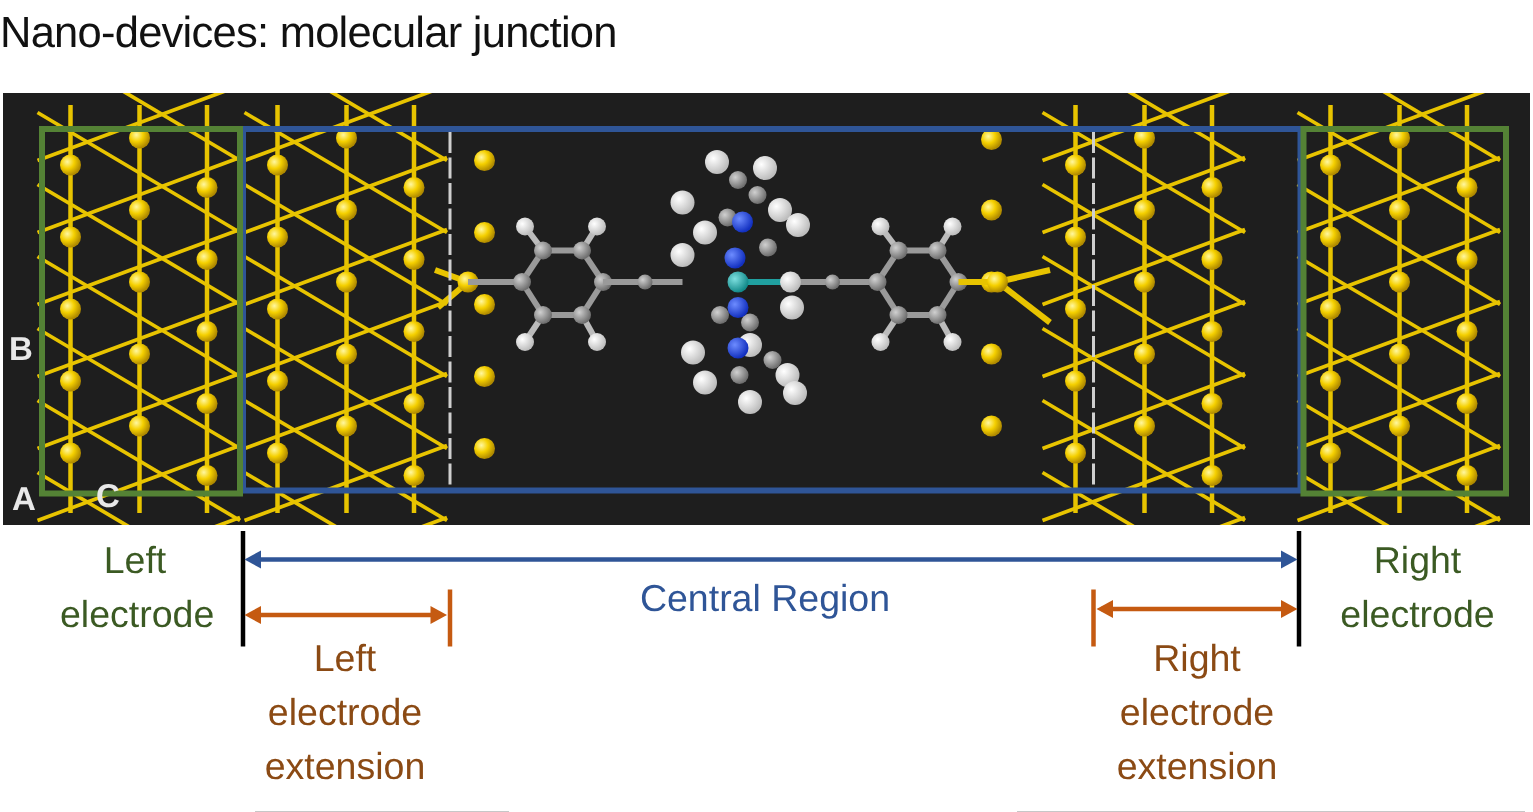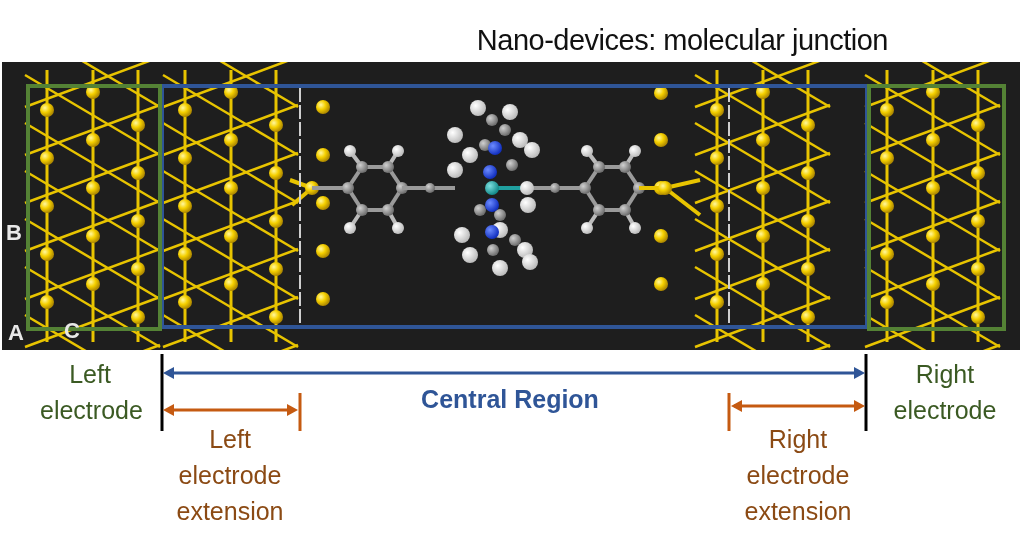--- a/index.html
+++ b/index.html
@@ -1,22 +1,22 @@
 <!DOCTYPE html>
 <html><head>
 <meta charset="utf-8">
 <style>
   html, body { margin:0; padding:0; background:#ffffff; }
   body { width:1022px; height:541px; position:relative; overflow:hidden; font-family:"Liberation Sans", sans-serif; }
-  .title { position:absolute; left:0; width:888px; top:24px; text-align:right; font-size:29px; color:#111; letter-spacing:-0.5px; }
+  .title { position:absolute; left:0; width:888px; top:6px; text-align:left; font-size:29px; color:#111; letter-spacing:-0.5px; }
   #viz { position:absolute; left:0; top:0; }
   .lbl { position:absolute; text-align:center; font-size:25px; line-height:36px; }
   .green { color:#3b5a23; }
   .orange { color:#8b4a14; }
-  .blue { color:#2f5597; font-weight:bold; }
+  .blue { color:#2f5597; font-weight:normal; }
 </style>
 </head>
 <body>
 
 <div class="title">Nano-devices: molecular junction</div>
 
 <svg id="viz" width="1022" height="541">
   <defs>
     <radialGradient id="gold" cx="35%" cy="35%" r="65%">
       <stop offset="0%" stop-color="#fff7a0"></stop>

